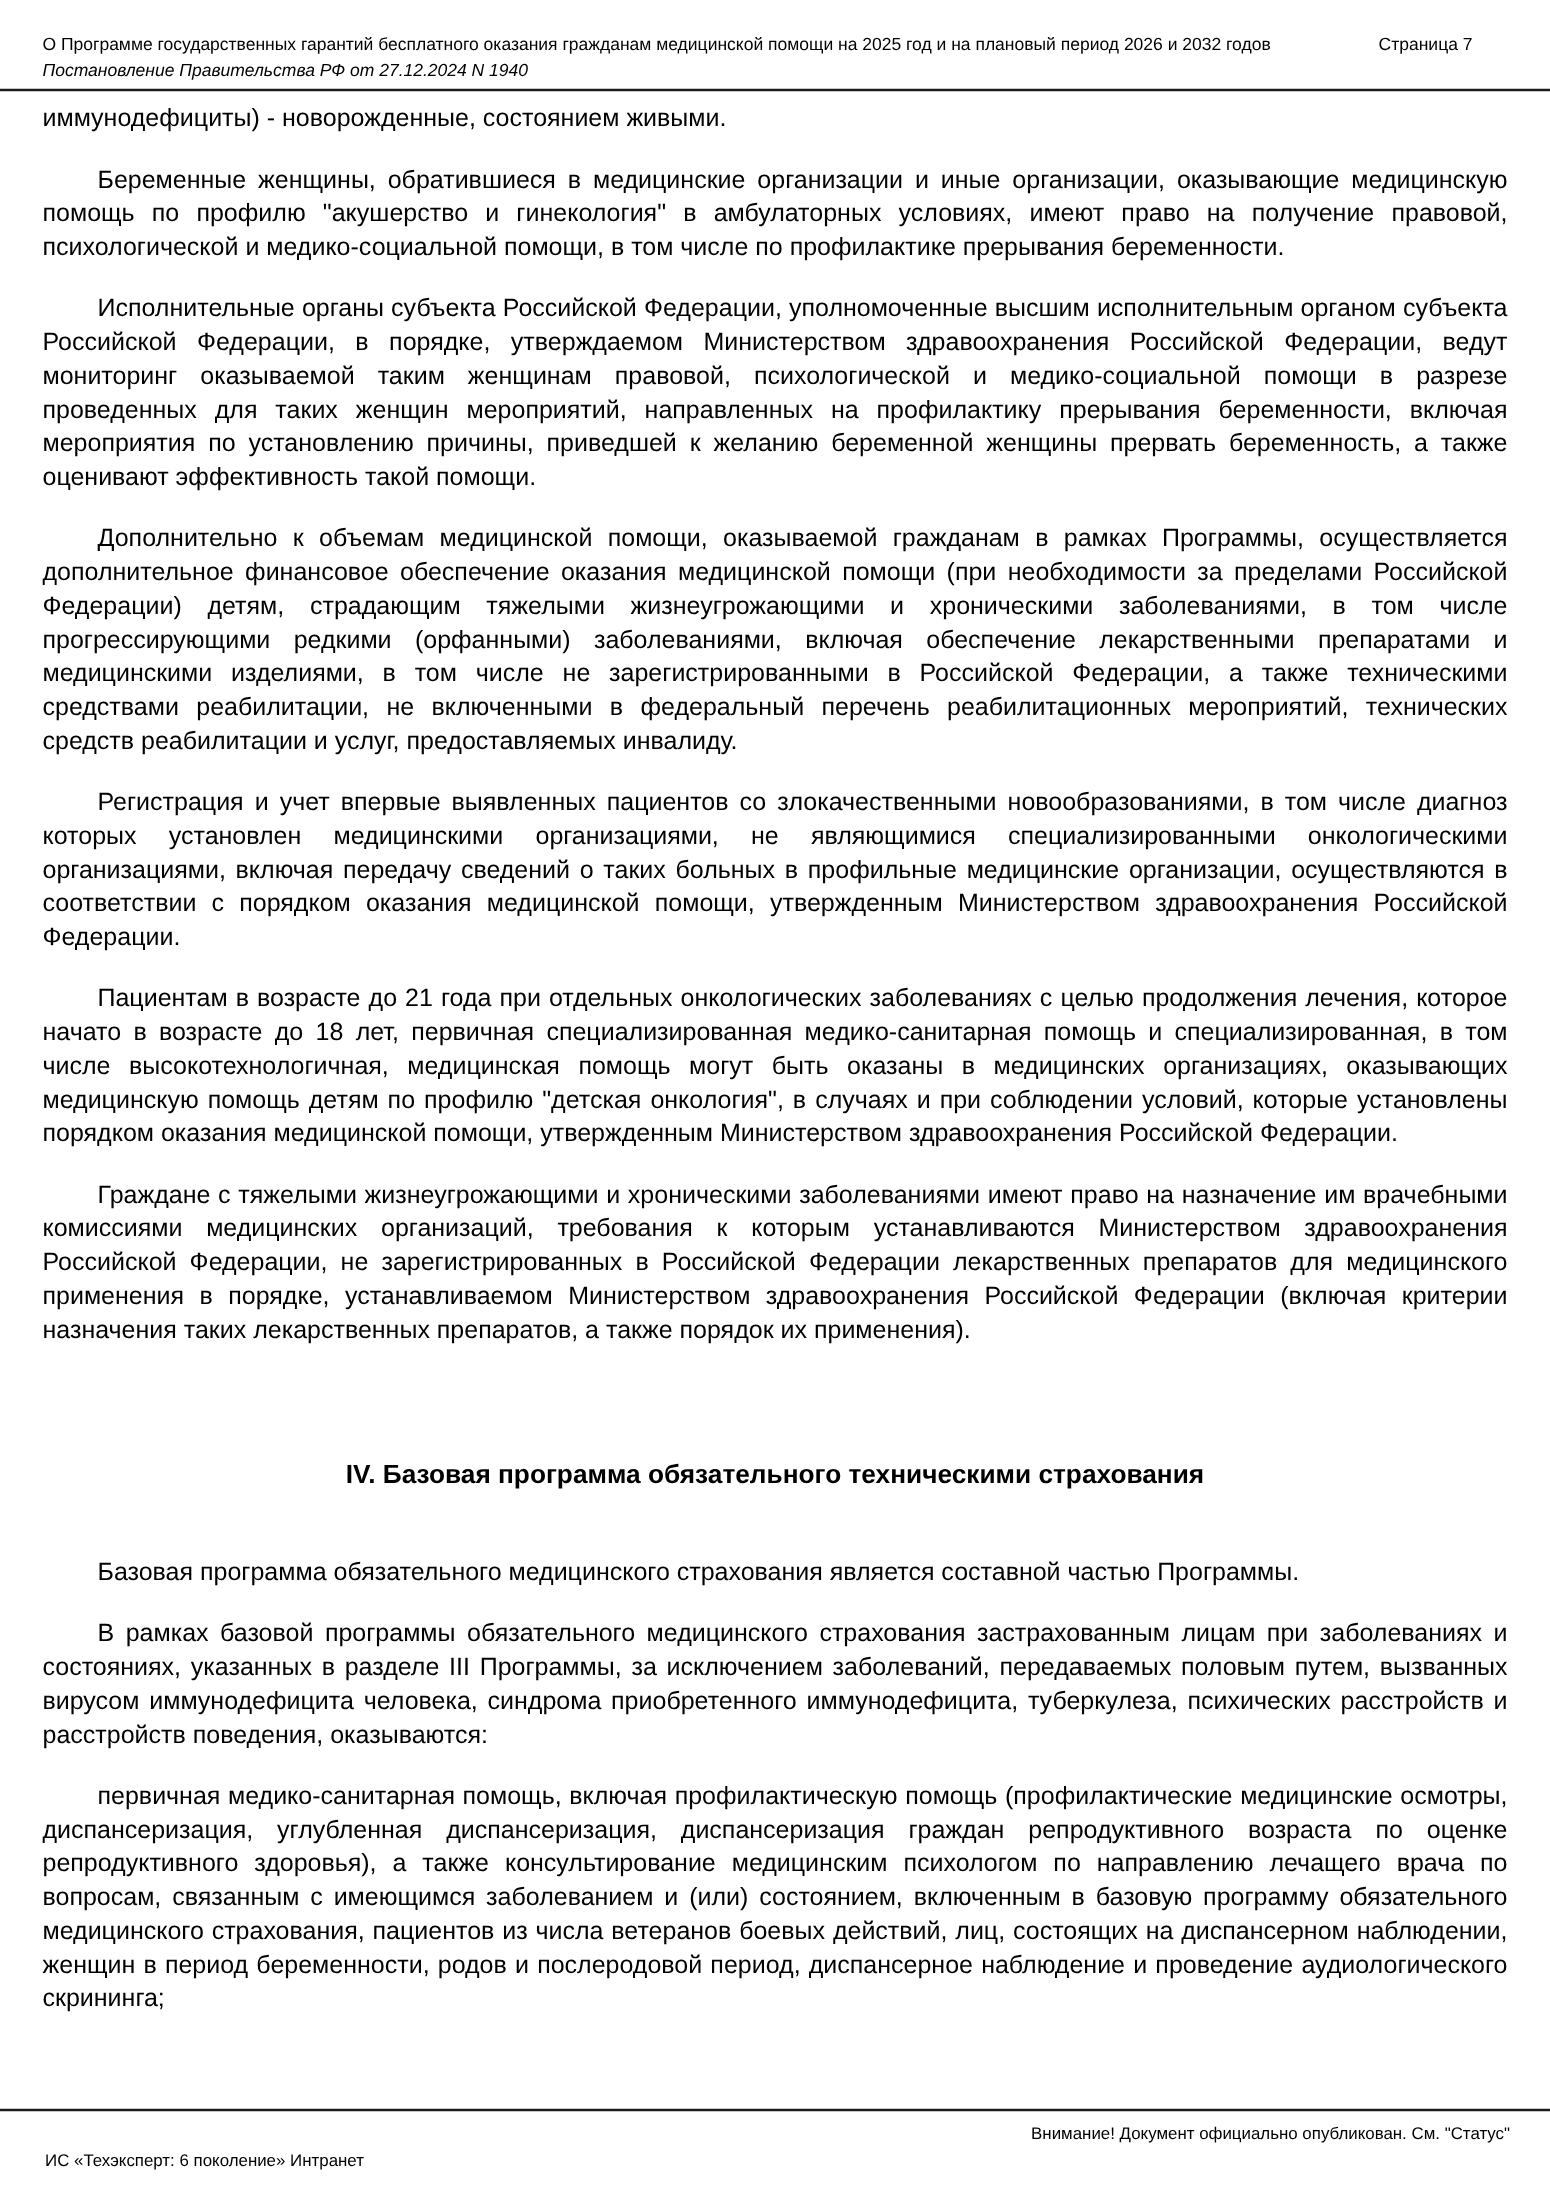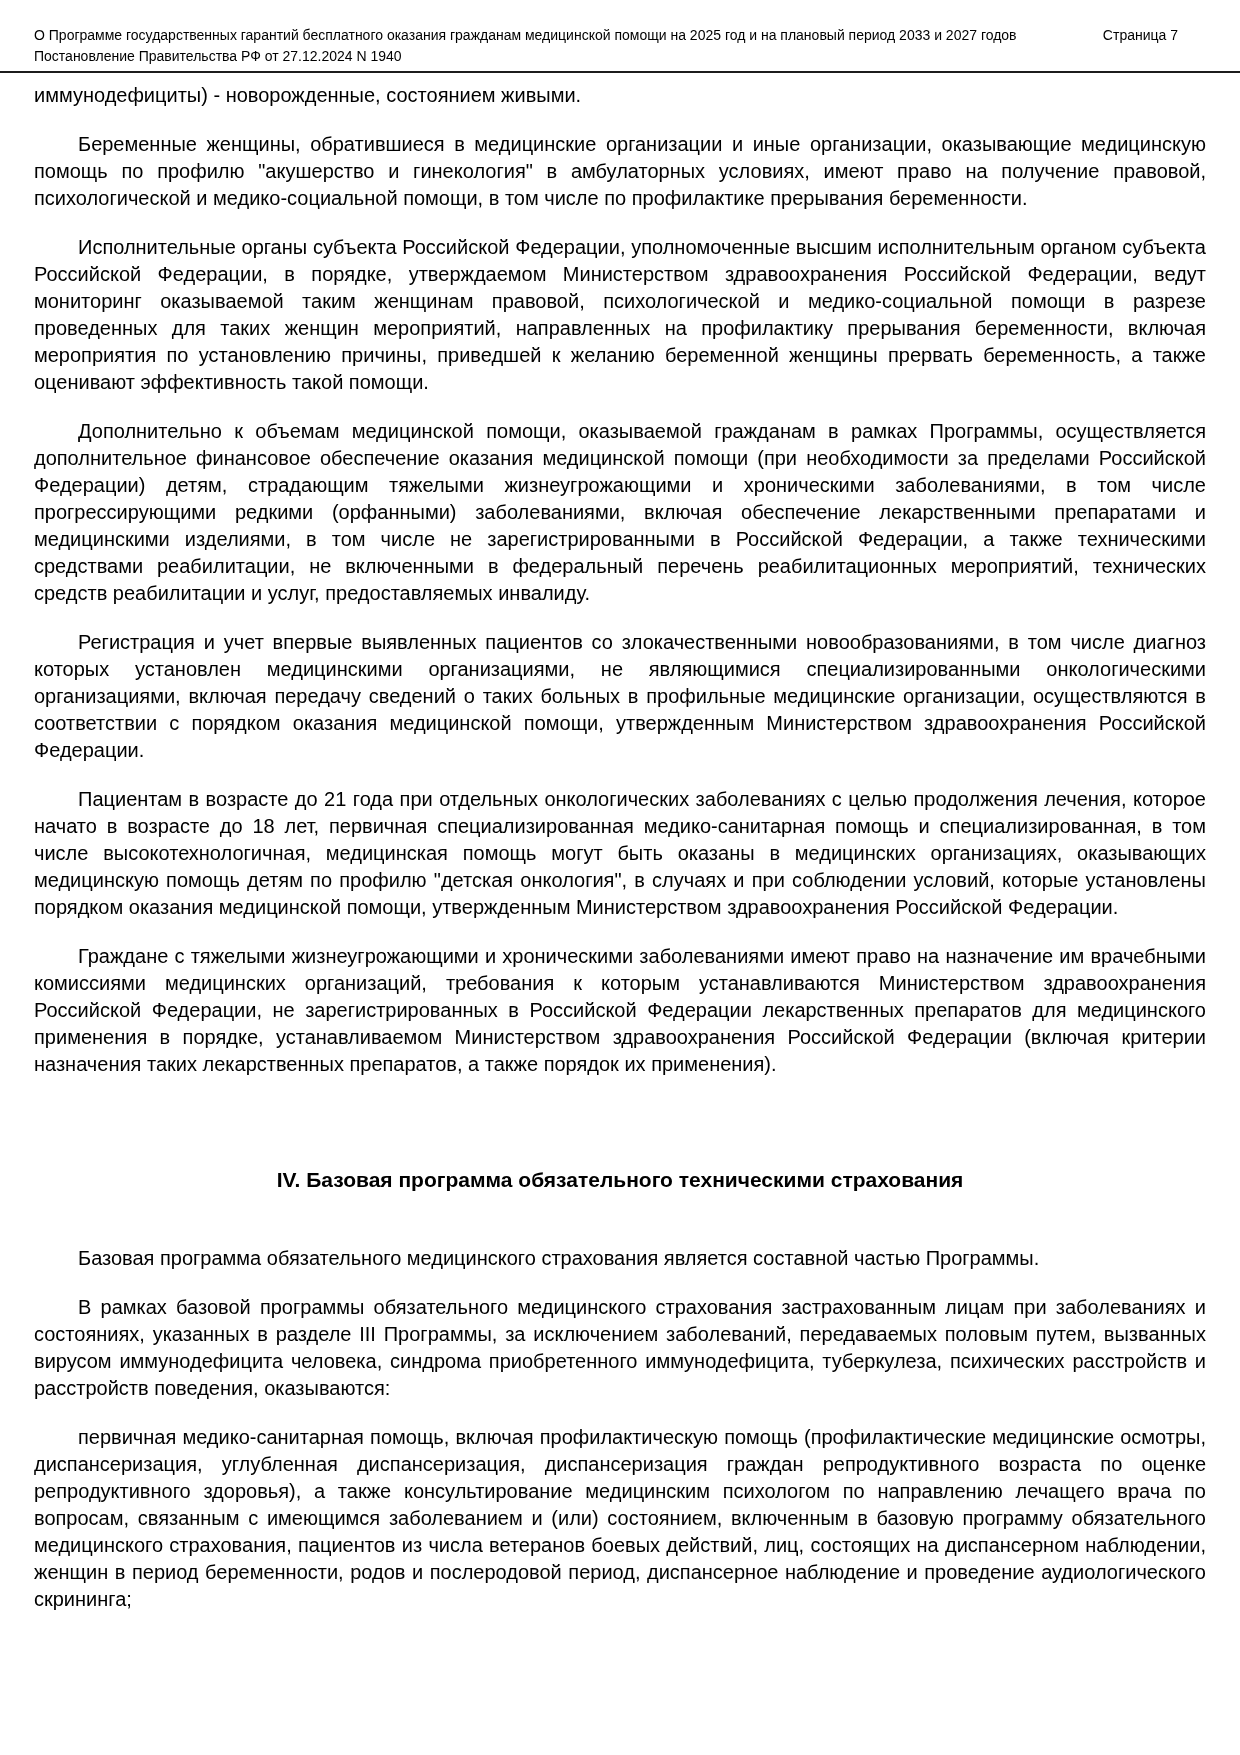--- a/index.html
+++ b/index.html
@@ -18,21 +18,21 @@
   
   .header {
     display: flex;
     align-items: flex-start;
     padding: 25px 34px 0 34px;
     font-size: 14px;
     line-height: 21px;
   }
   .header-text { flex: 1 1 auto; }
   .header-title { max-width: 1000px; }
-  .header-subtitle { }
+  .header-subtitle { font-style: italic; }
   .page-label { flex: 0 0 auto; padding-right: 28px; white-space: nowrap; }
   .rule { height: 2px; background: #1c1c1c; width: 100%; }
   .header-rule { margin-top: 4px; }
   
   .content {
     padding: 9px 34px 0 34px;
     font-size: 20px;
     line-height: 27px;
     text-align: justify;
   }
@@ -67,21 +67,21 @@
     line-height: 17px;
   }
 </style>
 </head>
 <body>
 
 <div class="page">
 
   <div class="header">
     <div class="header-text">
-      <div class="header-title">О Программе государственных гарантий бесплатного оказания гражданам медицинской помощи на 2025 год и на плановый период 2033 и 2027 годов</div>
+      <div class="header-title">О Программе государственных гарантий бесплатного оказания гражданам медицинской помощи на 2025 год и на плановый период 2026 и 2032 годов</div>
       <div class="header-subtitle">Постановление Правительства РФ от 27.12.2024 N 1940</div>
     </div>
     <div class="page-label">Страница 7</div>
   </div>
 
   <div class="rule header-rule"></div>
 
   <div class="content">
     <p class="para continuation">иммунодефициты) - новорожденные, состоянием живыми.</p>
 
@@ -92,14 +92,19 @@
     <p class="para">Пациентам в возрасте до 21 года при отдельных онкологических заболеваниях с целью продолжения лечения, которое начато в возрасте до 18 лет, первичная специализированная медико-санитарная помощь и специализированная, в том числе высокотехнологичная, медицинская помощь могут быть оказаны в медицинских организациях, оказывающих медицинскую помощь детям по профилю "детская онкология", в случаях и при соблюдении условий, которые установлены порядком оказания медицинской помощи, утвержденным Министерством здравоохранения Российской Федерации.</p>
     <p class="para">Граждане с тяжелыми жизнеугрожающими и хроническими заболеваниями имеют право на назначение им врачебными комиссиями медицинских организаций, требования к которым устанавливаются Министерством здравоохранения Российской Федерации, не зарегистрированных в Российской Федерации лекарственных препаратов для медицинского применения в порядке, устанавливаемом Министерством здравоохранения Российской Федерации (включая критерии назначения таких лекарственных препаратов, а также порядок их применения).</p>
 
     <h2 class="section-heading">IV. Базовая программа обязательного техническими страхования</h2>
 
     <p class="para">Базовая программа обязательного медицинского страхования является составной частью Программы.</p>
     <p class="para">В рамках базовой программы обязательного медицинского страхования застрахованным лицам при заболеваниях и состояниях, указанных в разделе III Программы, за исключением заболеваний, передаваемых половым путем, вызванных вирусом иммунодефицита человека, синдрома приобретенного иммунодефицита, туберкулеза, психических расстройств и расстройств поведения, оказываются:</p>
     <p class="para">первичная медико-санитарная помощь, включая профилактическую помощь (профилактические медицинские осмотры, диспансеризация, углубленная диспансеризация, диспансеризация граждан репродуктивного возраста по оценке репродуктивного здоровья), а также консультирование медицинским психологом по направлению лечащего врача по вопросам, связанным с имеющимся заболеванием и (или) состоянием, включенным в базовую программу обязательного медицинского страхования, пациентов из числа ветеранов боевых действий, лиц, состоящих на диспансерном наблюдении, женщин в период беременности, родов и послеродовой период, диспансерное наблюдение и проведение аудиологического скрининга;</p>
   </div>
 
+  <div class="footer">
+    <div class="rule footer-rule"></div>
+    <div class="footer-notice">Внимание! Документ официально опубликован. См. "Статус"</div>
+    <div class="footer-source">ИС «Техэксперт: 6 поколение» Интранет</div>
+  </div>
 
 </div>
 
 </body></html>

